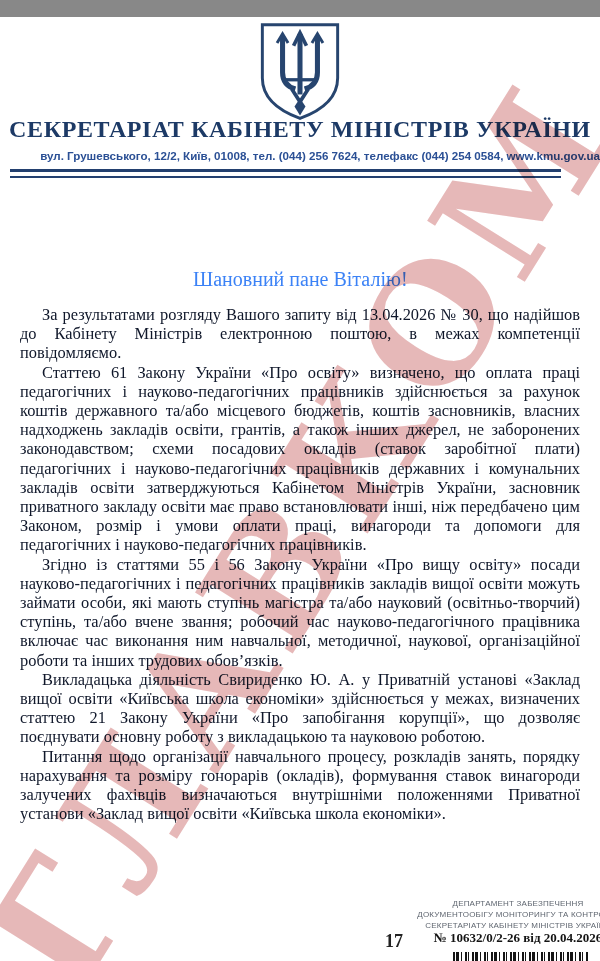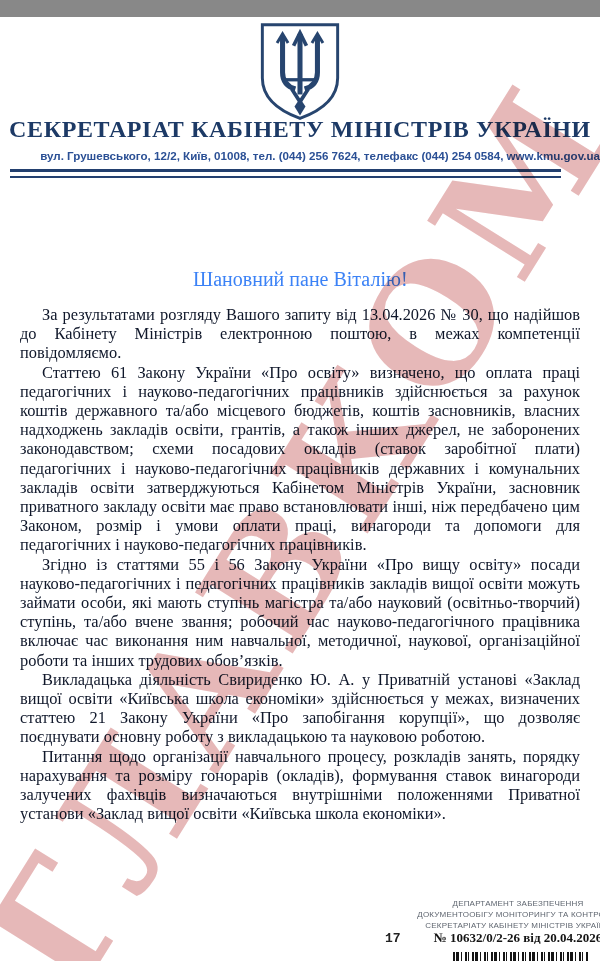--- a/index.html
+++ b/index.html
@@ -142,23 +142,23 @@
     font-family: "Liberation Serif", serif;
     font-weight: bold;
     font-size: 13px;
     color: #141414;
     white-space: nowrap;
   }
   .page-number {
     position: absolute;
     left: 385px;
     top: 914px;
-    font-family: Liberation Mono, monospace;
-    font-weight: bold;
-    font-size: 13px;
+    font-family: Liberation Serif, serif;
+    font-weight: bold;
+    font-size: 18px;
     color: #222;
   }
   .barcode {
     position: absolute;
     left: 453px;
     top: 935px;
     width: 135px;
     height: 23px;
     background: repeating-linear-gradient(90deg,
       #151515 0 2px,  #ffffff 2px 3px,

